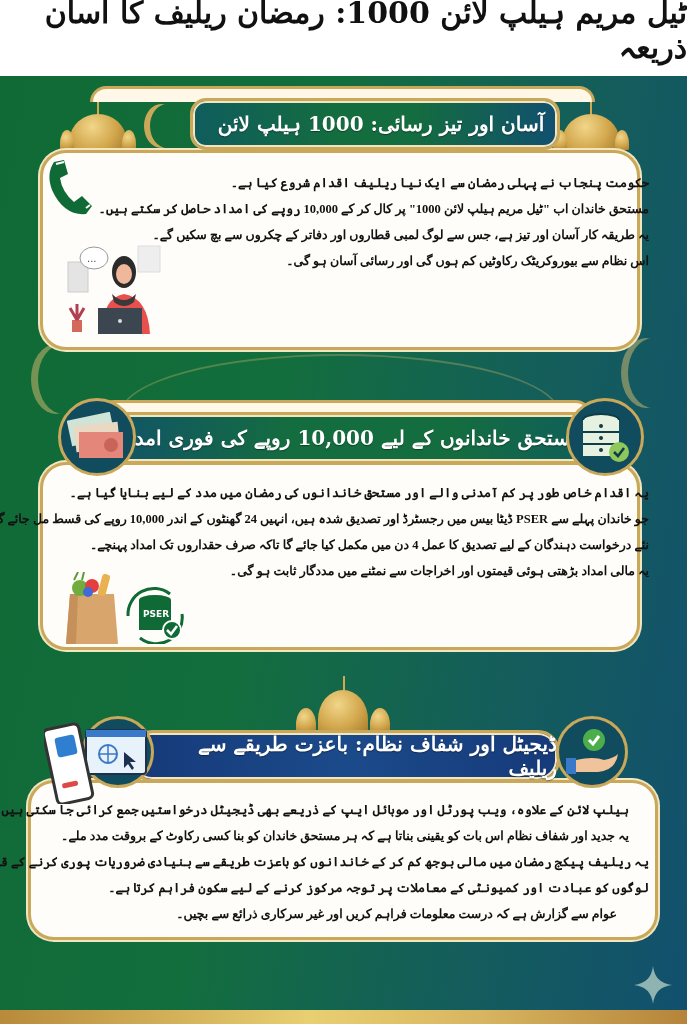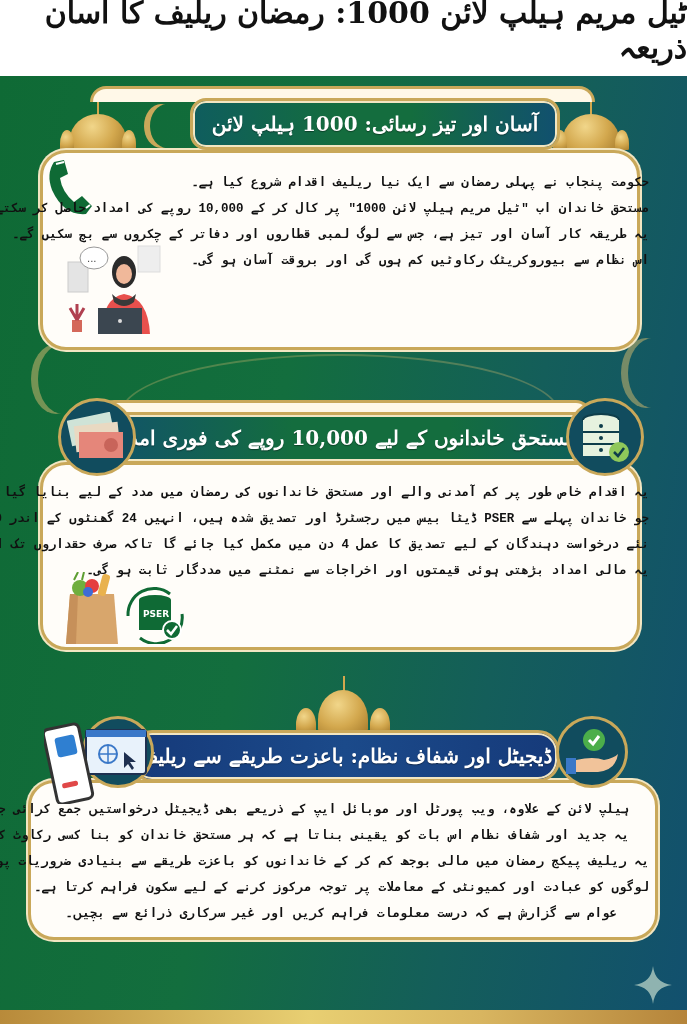--- a/index.html
+++ b/index.html
@@ -39,20 +39,21 @@
     border-bottom: none; border-radius: 50% 50% 0 0;
   }
   
   .banner {
     position: absolute;
     border: 3px solid #c9a85a;
     border-radius: 22px;
     display: flex; align-items: center; justify-content: center;
     direction: rtl;
     box-shadow: 0 0 0 2px #f2e6c2 inset;
+    padding-left: 12px;
   }
   .banner h2 {
     font-family: "DejaVu Serif", serif;
     font-weight: bold; color: #ffffff; font-size: 20px;
     text-shadow: 0 1px 1px rgba(0,0,0,0.4);
   }
   .banner-1 {
     left: 52px; top: 98px; width: 580px; height: 52px;
     background: linear-gradient(90deg, #0f5d5e 0%, #146d3e 40%, #146d3e 60%, #11506f 100%);
   }
@@ -82,21 +83,21 @@
     position: absolute; background: #fffdf9;
     border: 3px solid #c9a85a;
     border-radius: 26px;
     box-shadow: 0 0 0 2px #f2e6c2;
   }
   .card-1 { left: 40px; top: 150px; width: 600px; height: 200px; }
   .card-2 { left: 40px; top: 462px; width: 600px; height: 188px; }
   .card-3 { left: 28px; top: 780px; width: 630px; height: 160px; }
   .lines {
     position: absolute; direction: rtl; text-align: right;
-    font-family: Liberation Mono, monospace; color: #111111;
+    font-family: Liberation Serif, serif; color: #111111;
   }
   .lines p { font-size: 12.5px; line-height: 26px; white-space: nowrap; font-weight: bold; }
   .lines-1 { right: 38px; top: 170px; width: 470px; }
   .lines-2 { right: 38px; top: 480px; width: 560px; }
   .lines-3 { right: 38px; top: 797px; width: 600px; }
   
   .circle-icon {
     position: absolute; width: 78px; height: 78px; border-radius: 50%;
     border: 3px solid #c9a85a; background: #114c5e;
     display: flex; align-items: center; justify-content: center;
@@ -163,21 +164,21 @@
   <rect x="36" y="66" width="44" height="26" fill="#3b4650"></rect>
   <circle cx="58" cy="79" r="2" fill="#ddd"></circle>
   <rect x="10" y="78" width="10" height="12" fill="#d4685a"></rect>
   <path d="M15 78 L8 66 M15 78 L15 62 M15 78 L22 66" stroke="#b04050" stroke-width="3"></path>
 </svg>
 
 <div class="lines lines-1">
   <p>حکومت پنجاب نے پہلی رمضان سے ایک نیا ریلیف اقدام شروع کیا ہے۔</p>
   <p>مستحق خاندان اب "ٹیل مریم ہیلپ لائن 1000" پر کال کر کے 10,000 روپے کی امداد حاصل کر سکتے ہیں۔</p>
   <p>یہ طریقہ کار آسان اور تیز ہے، جس سے لوگ لمبی قطاروں اور دفاتر کے چکروں سے بچ سکیں گے۔</p>
-  <p>اس نظام سے بیوروکریٹک رکاوٹیں کم ہوں گی اور بروقت آسان ہو گی۔</p>
+  <p>اس نظام سے بیوروکریٹک رکاوٹیں کم ہوں گی اور رسائی آسان ہو گی۔</p>
 </div>
 
 <div class="card card-2"></div>
 <div class="banner-top-frame" style="left:100px; top:400px; width:490px; height:14px;"></div>
 <div class="banner banner-2">
   <h2>مستحق خاندانوں کے لیے 10,000 روپے کی فوری امداد</h2>
 </div>
 <div class="circle-icon" style="left:58px; top:398px;">
   <svg width="60" height="50" viewBox="0 0 60 50">
     <rect x="2" y="4" width="44" height="26" fill="#cfe3d7" transform="rotate(-12 24 17)"></rect>

